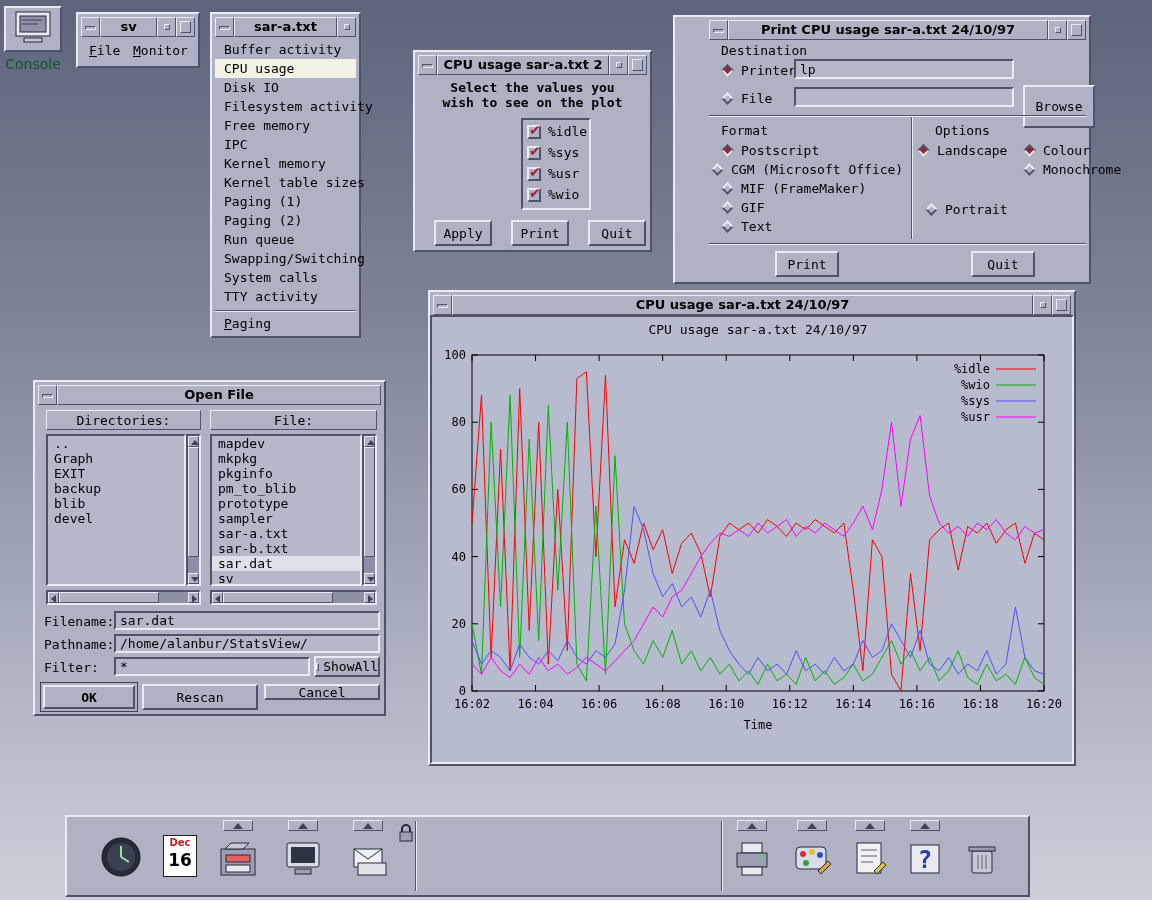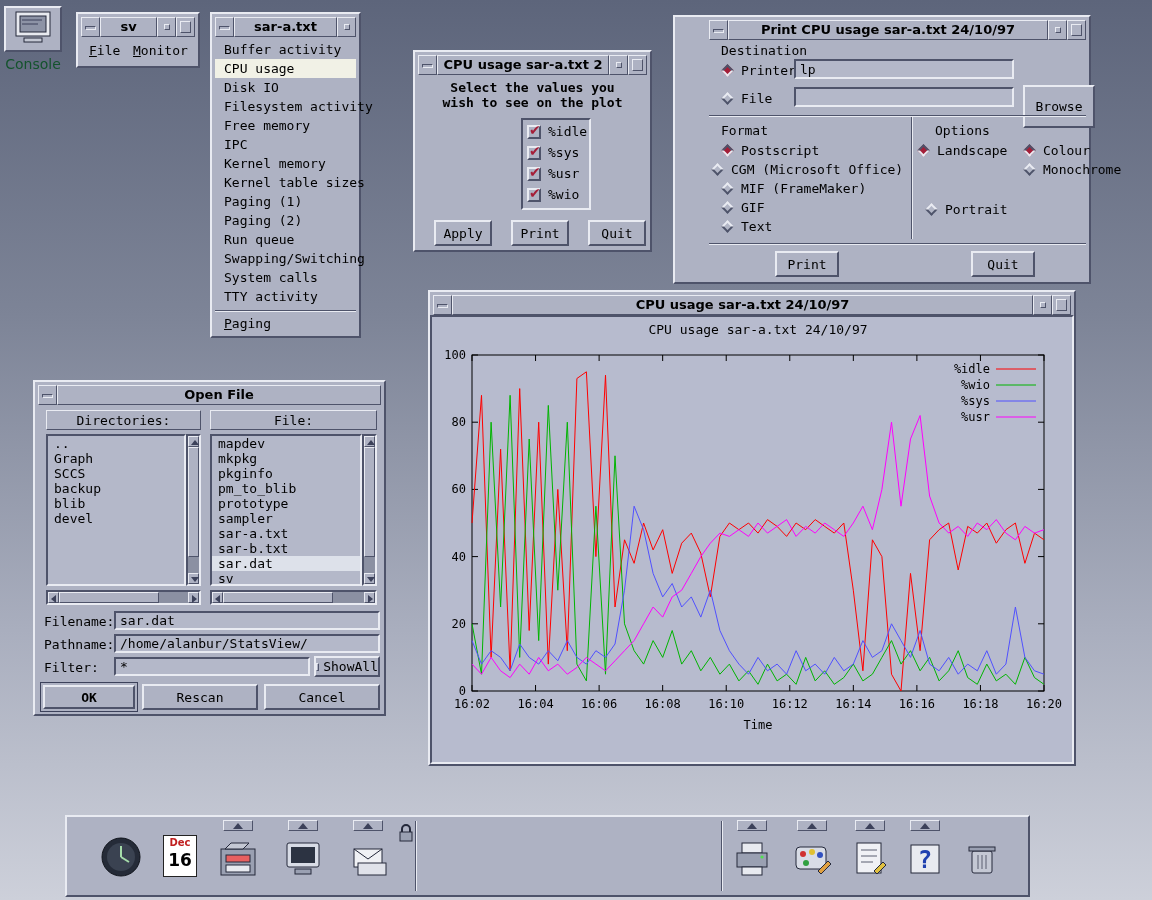--- a/index.html
+++ b/index.html
@@ -375,21 +375,21 @@
       </div>
     <div class="tb-title">Open File</div>
   </div>
   <div class="win-body" style="height:306px;">
     <div class="btn" style="left:8px;top:2px;width:155px;height:20px;border-width:1px;">Directories:</div>
     <div class="btn" style="left:172px;top:2px;width:167px;height:20px;border-width:1px;">File:</div>
 
     <div class="list" style="left:8px;top:26px;width:140px;height:152px;">
       <div class="li">..</div>
       <div class="li">Graph</div>
-      <div class="li">SCCS</div>
+      <div class="li">EXIT</div>
       <div class="li">backup</div>
       <div class="li">blib</div>
       <div class="li">devel</div>
     </div>
     <div class="sb v" style="left:148px;top:26px;width:15px;height:152px;">
       <div class="sb-arr">
           <span class="tri-u"></span>
         </div>
       <div class="sb-thumb" style="height:110px;"></div>
       <div class="sb-arr" style="margin-top:auto;">
@@ -446,21 +446,21 @@
     <input class="field" style="left: 76px; top: 249px; width: 196px; height: 19px;" value="*">
     <div class="btn" style="left:276px;top:248px;width:66px;height:21px;gap:4px;">
       <span style="width:8px;height:8px;background:#aeb2c3;border:1px solid;border-color:#e9ebf2 #4e536a #4e536a #e9ebf2;"></span>
       <span>ShowAll</span>
     </div>
 
     <div class="default-ring" style="left:2px;top:274px;width:98px;height:30px;">
       <div class="btn">OK</div>
     </div>
     <div class="btn" style="left:104px;top:276px;width:116px;height:26px;">Rescan</div>
-    <div class="btn" style="left:226px;top:276px;width:116px;height:26px;">Cancel</div>
+    <div class="btn" style="left:226px;top:276px;width:116px;height:16px;">Cancel</div>
   </div>
 </div>
 
 <div class="panel">
   <div class="panel-icon" style="left:32px;top:16px;">
     <svg width="44" height="44">
       <circle cx="22" cy="22" r="19" fill="#252b38" stroke="#10141c"></circle>
       <circle cx="22" cy="22" r="14" fill="#3a4251"></circle>
       <line x1="22" y1="22" x2="22" y2="11" stroke="#a5dcaa" stroke-width="2"></line>
       <line x1="22" y1="22" x2="30" y2="27" stroke="#a5dcaa" stroke-width="2"></line>

